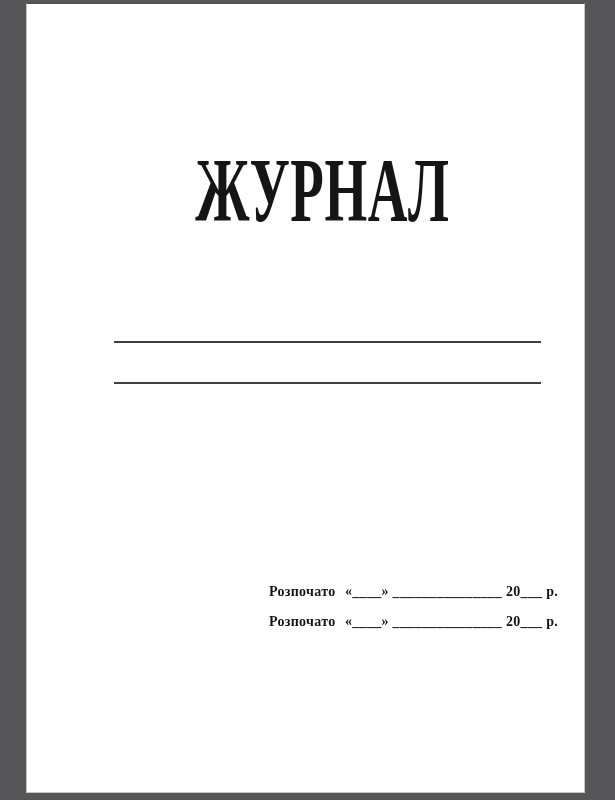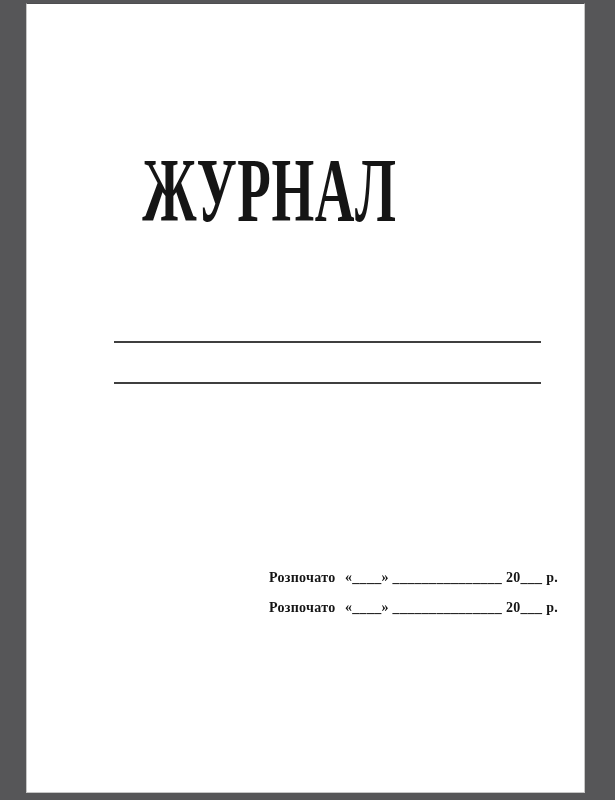--- a/index.html
+++ b/index.html
@@ -25,21 +25,21 @@
     left: 26px; top: 3px;
     width: 559px; height: 790px;
     background: var(--page-bg);
     border: 1px solid #c6c6c6;
     border-top-color: #4e4e50;
   }
   .title-wrap {
     position: absolute;
     top: 142px; left: 0; right: 0;
     padding-left: 34px;           
-    text-align: left;
+    text-align: center;
   }
   .doc-title {
     display: inline-block;
     font-weight: bold;
     font-size: 90px;
     line-height: 1;
     letter-spacing: 1px;
     color: var(--ink);
     transform: scaleX(0.61);      
     transform-origin: center;
@@ -57,21 +57,21 @@
   .footer-block {
     position: absolute;
     left: 242px; top: 566px;
     color: var(--ink);
     font-weight: bold;
     font-size: 14px;
     letter-spacing: 0.3px;
   }
   .footer-row {
     display: flex;
-    align-items: flex-start;
+    align-items: flex-end;
     height: 30px;
     white-space: nowrap;
   }
   .footer-label {
     display: inline-block;
     width: 76px;
   }
 </style>
 </head>
 <body>

